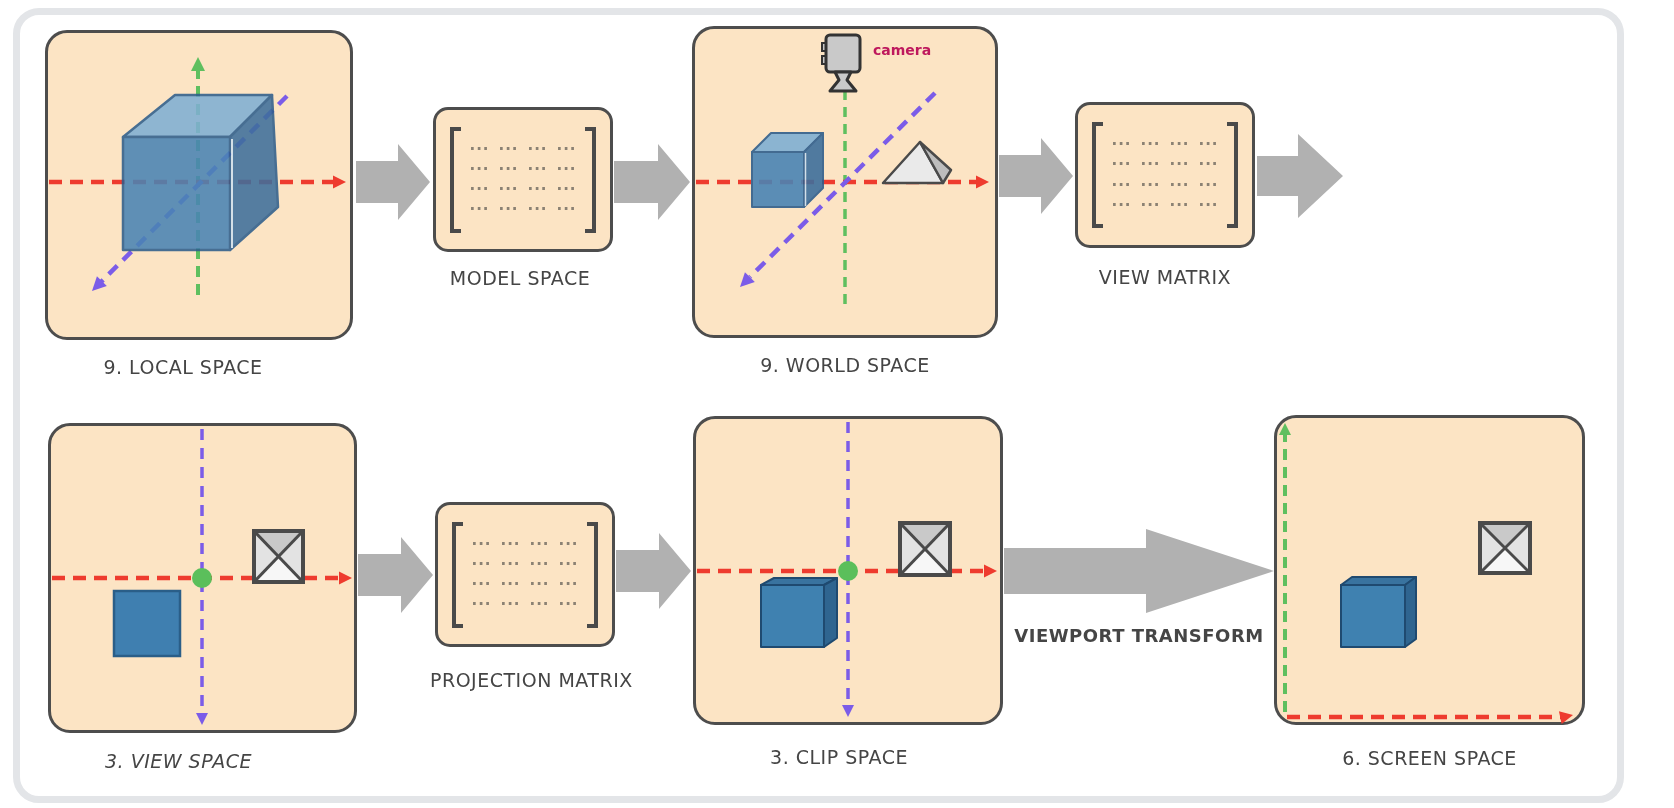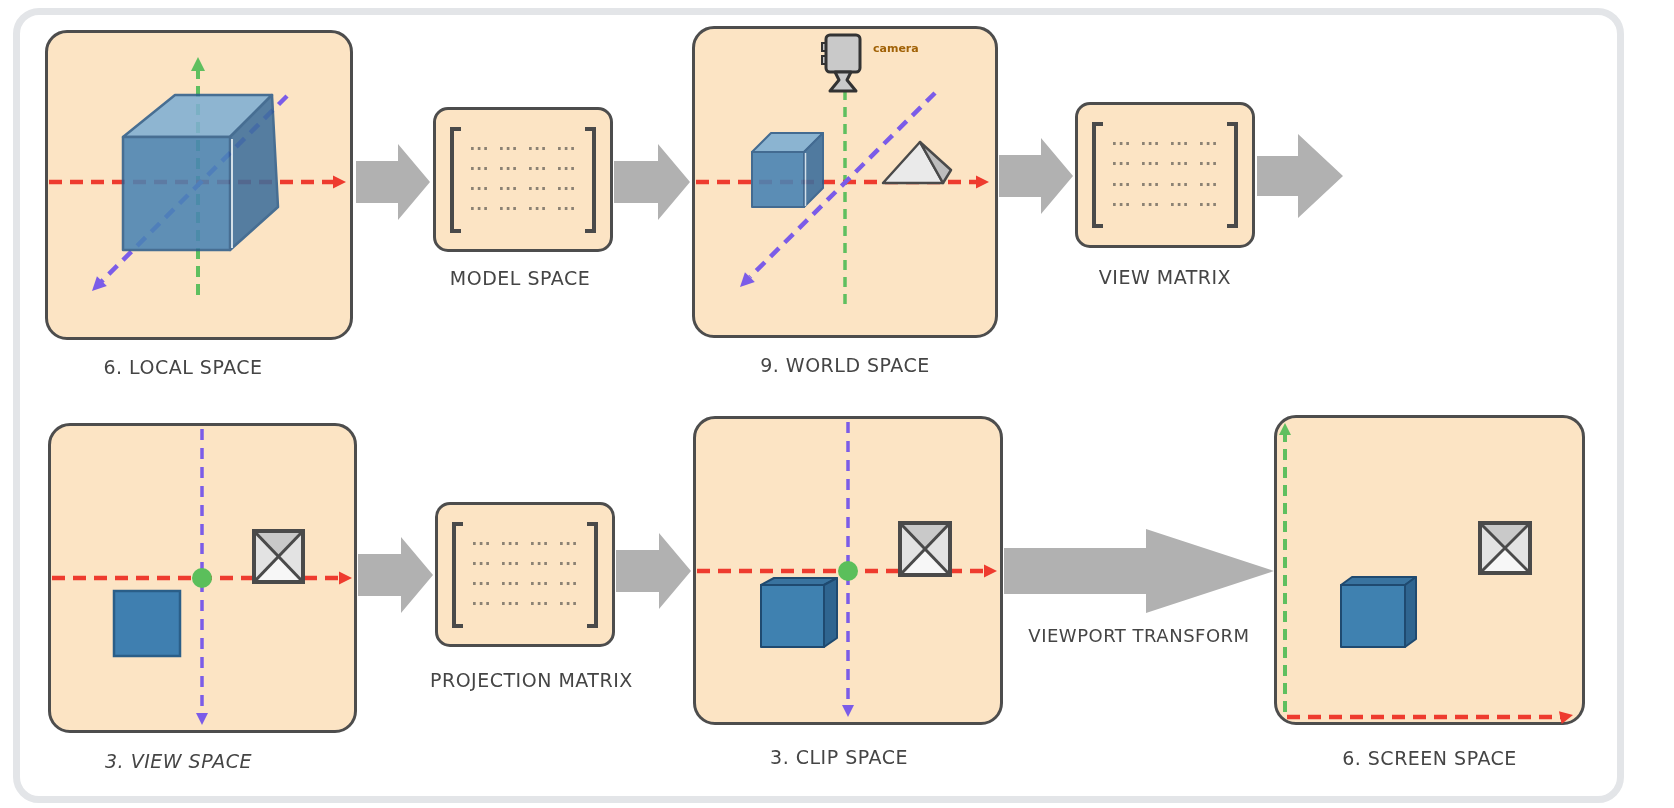--- a/index.html
+++ b/index.html
@@ -13,21 +13,21 @@
   .matrix-box { position:absolute; background:#fce4c4; border:3px solid #4d4d4d; border-radius:15px;
                 display:flex; align-items:center; padding:0 14px; gap:4px; }
   .bracket { width:11px; height:106px; }
   .bracket.l { border-left:4px solid #4a4a4a; border-top:4px solid #4a4a4a; border-bottom:4px solid #4a4a4a; }
   .bracket.r { border-right:4px solid #4a4a4a; border-top:4px solid #4a4a4a; border-bottom:4px solid #4a4a4a; }
   .dots-grid { flex:1; display:grid; grid-template-columns:repeat(4,1fr); justify-items:center;
                align-content:space-between; height:76px; }
   .dots-grid span { color:#8b8173; font-size:15px; font-weight:bold; letter-spacing:1px; line-height:1; }
   .lbl { position:absolute; color:#454545; font-size:19px; font-weight:500; letter-spacing:.5px;
          text-align:center; white-space:nowrap; line-height:22px; }
-  .camera-lbl { position:absolute; color:#a16207; font-size:11px; font-weight:bold; }
+  .camera-lbl { position:absolute; color:#be185d; font-size:14px; font-weight:bold; }
 </style>
 </head>
 <body>
 
 <div class="card"></div>
 
 <svg class="overlay" width="1674" height="808">
   <g fill="#b1b1b1">
     <path d="M356,161 L398,161 L398,144 L430,182 L398,220 L398,203 L356,203 Z"></path>
     <path d="M614,161 L658,161 L658,144 L690,182 L658,220 L658,203 L614,203 Z"></path>
@@ -48,21 +48,21 @@
     <line x1="242" y1="66" x2="56" y2="252" stroke="#7b5ce8" stroke-width="4.5" stroke-dasharray="12 8"></line>
     <polygon points="-14,-7 0,0 -14,7" transform="translate(47,261) rotate(135)" fill="#7b5ce8"></polygon>
     <g opacity="0.88" stroke="#2f5e8c" stroke-width="2.5" stroke-linejoin="round">
       <polygon points="78,107 130,65 227,65 185,107" fill="#7fafd3"></polygon>
       <polygon points="185,107 227,65 233,177 185,220" fill="#3e6f9c"></polygon>
       <polygon points="78,107 185,107 185,220 78,220" fill="#4a84b4"></polygon>
       <line x1="187" y1="109" x2="187" y2="218" stroke="#cfe0ee" stroke-width="2"></line>
     </g>
   </svg>
 </div>
-<div class="lbl" style="left:29px; top:356px; width:308px;">6. LOCAL SPACE</div>
+<div class="lbl" style="left:29px; top:356px; width:308px;">9. LOCAL SPACE</div>
 
 <div class="matrix-box" style="left:433px; top:107px; width:180px; height:145px;">
   <div class="bracket l"></div>
   <div class="dots-grid">
       <span>···</span>
       <span>···</span>
       <span>···</span>
       <span>···</span>
       <span>···</span>
       <span>···</span>
@@ -196,21 +196,21 @@
       <polygon points="257,107 257,159 232,133" fill="#e3e3e3"></polygon>
       <line x1="207" y1="107" x2="257" y2="159" stroke="#4a4a4a" stroke-width="3"></line>
       <line x1="257" y1="107" x2="207" y2="159" stroke="#4a4a4a" stroke-width="3"></line>
       <rect x="207" y="107" width="50" height="52" fill="none" stroke="#4a4a4a" stroke-width="4"></rect>
     </g>
     <circle cx="155" cy="155" r="10" fill="#5bbf5b"></circle>
   </svg>
 </div>
 <div class="lbl" style="left:684px; top:746px; width:310px;">3. CLIP SPACE</div>
 
-<div class="lbl" style="left:1004px; top:625px; width:270px; font-size:18px;">VIEWPORT TRANSFORM</div>
+<div class="lbl" style="left:1004px; top:625px; width:270px; font-size:18px;font-weight:bold;">VIEWPORT TRANSFORM</div>
 
 <div class="space-box" style="left:1274px; top:415px; width:311px; height:310px;">
   <svg width="311" height="310" viewBox="0 0 311 310">
     <line x1="11" y1="16" x2="11" y2="300" stroke="#5fbf5f" stroke-width="4" stroke-dasharray="11 7"></line>
     <polygon points="-12,-6 0,0 -12,6" transform="translate(11,8) rotate(-90)" fill="#5fbf5f"></polygon>
     <line x1="13" y1="302" x2="288" y2="302" stroke="#ee3b2e" stroke-width="4.5" stroke-dasharray="13 8"></line>
     <polygon points="-13,-6.5 0,0 -13,6.5" transform="translate(299,300) rotate(-12)" fill="#ee3b2e"></polygon>
     <g stroke="#1f4a70" stroke-width="2" stroke-linejoin="round">
       <polygon points="67,170 78,162 142,162 131,170" fill="#39739f"></polygon>
       <polygon points="131,170 142,162 142,224 131,232" fill="#2f6590"></polygon>

